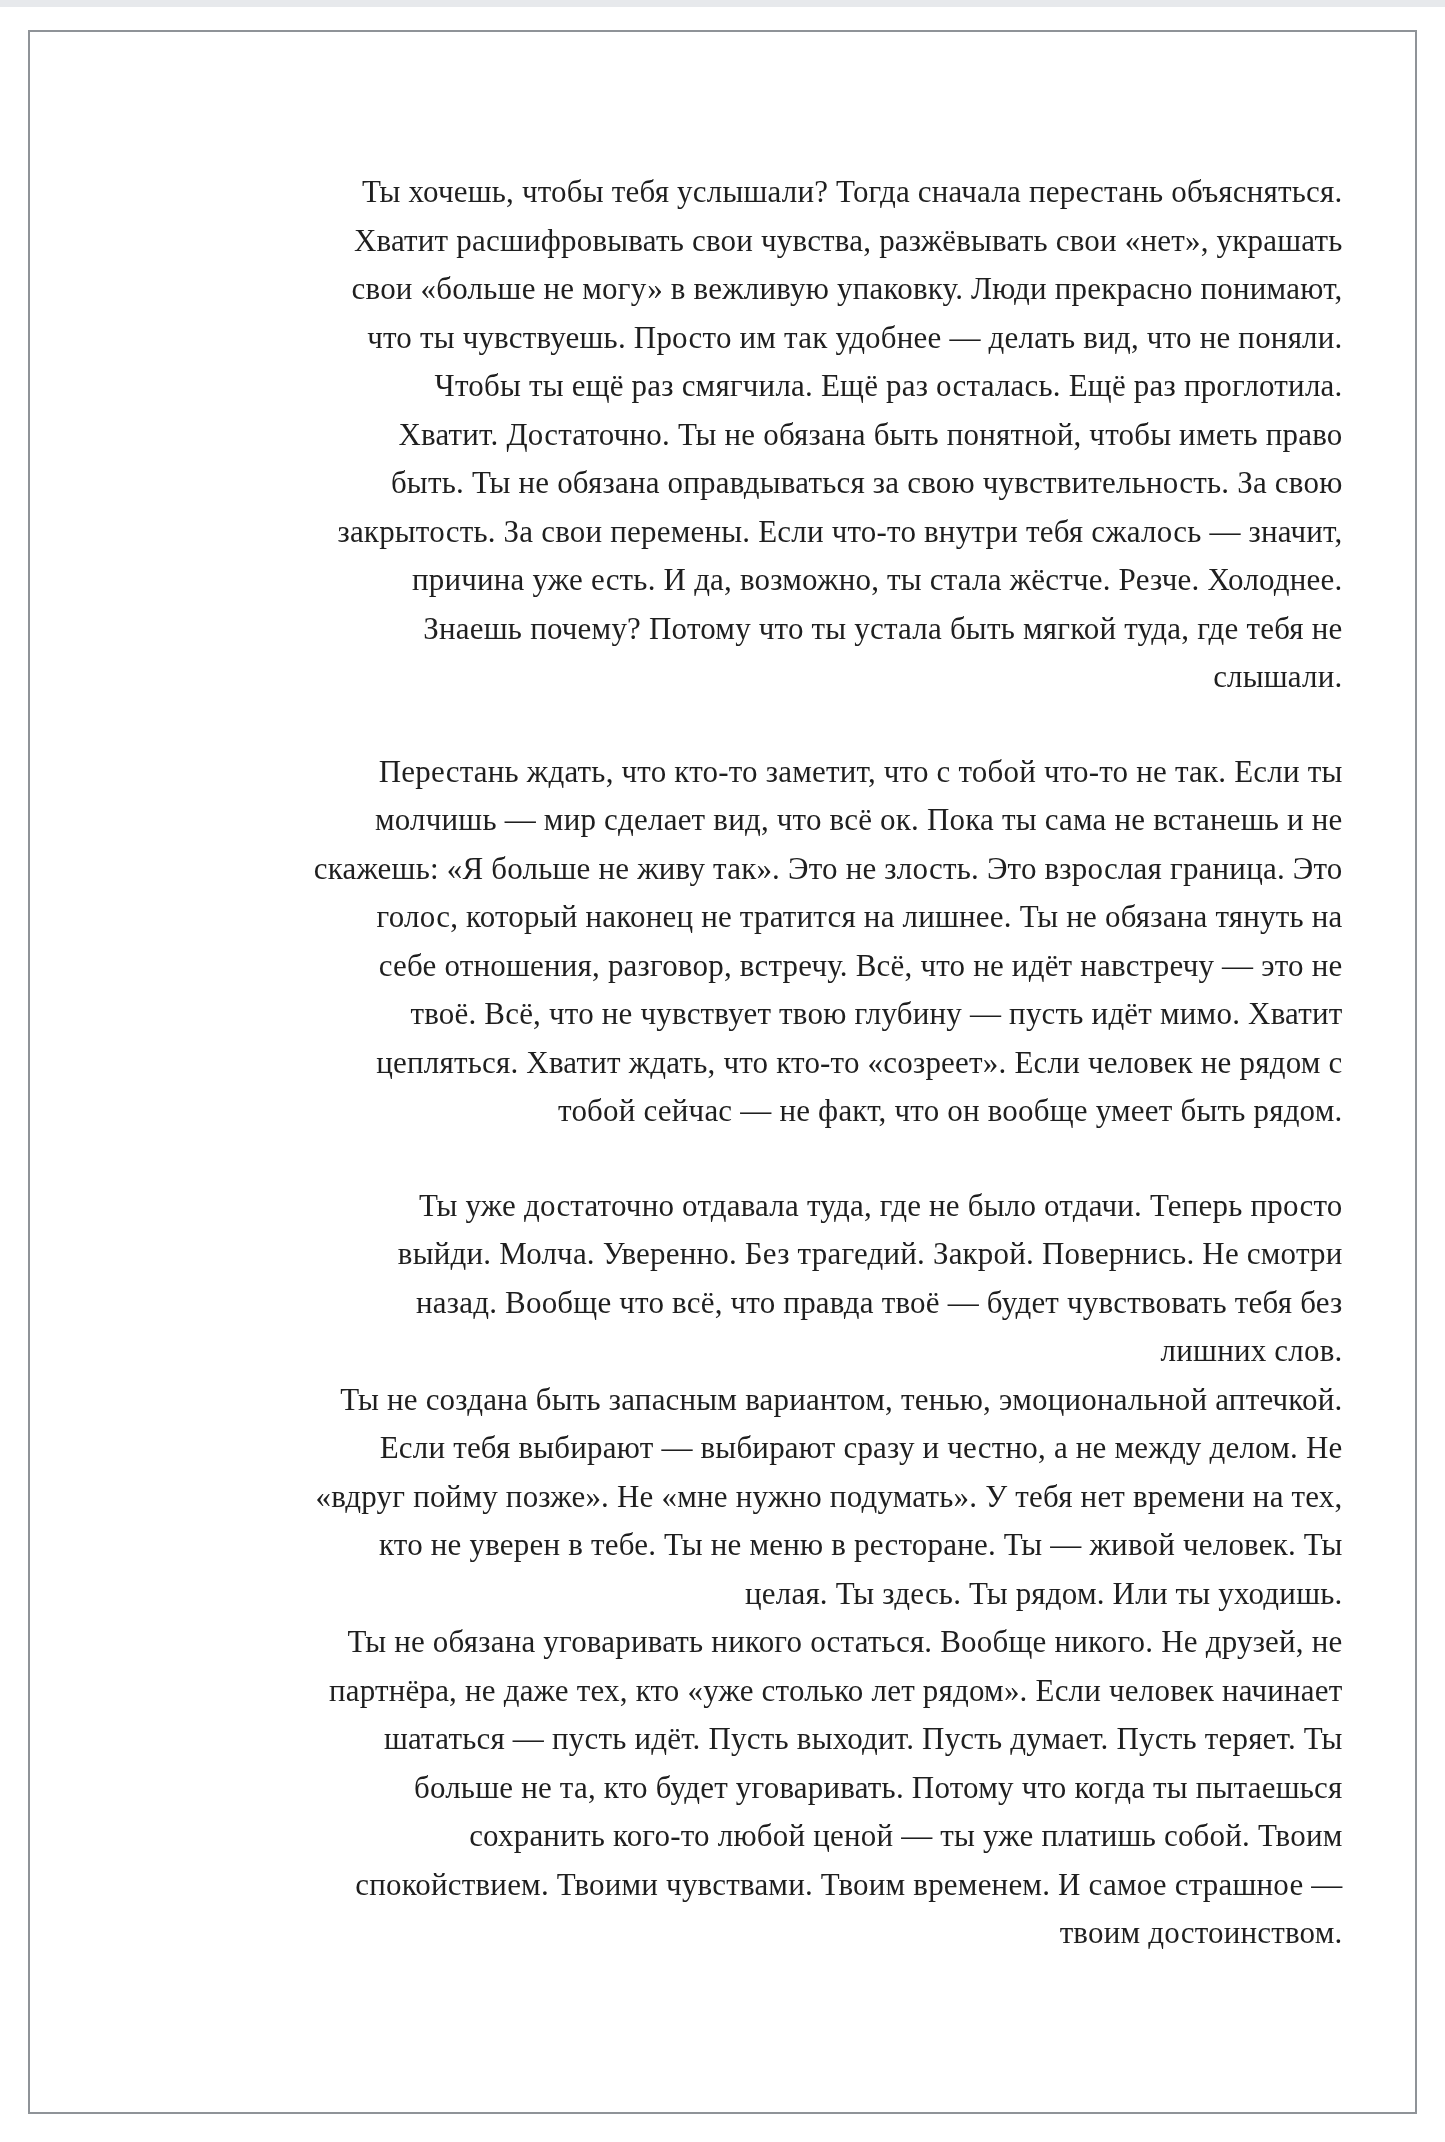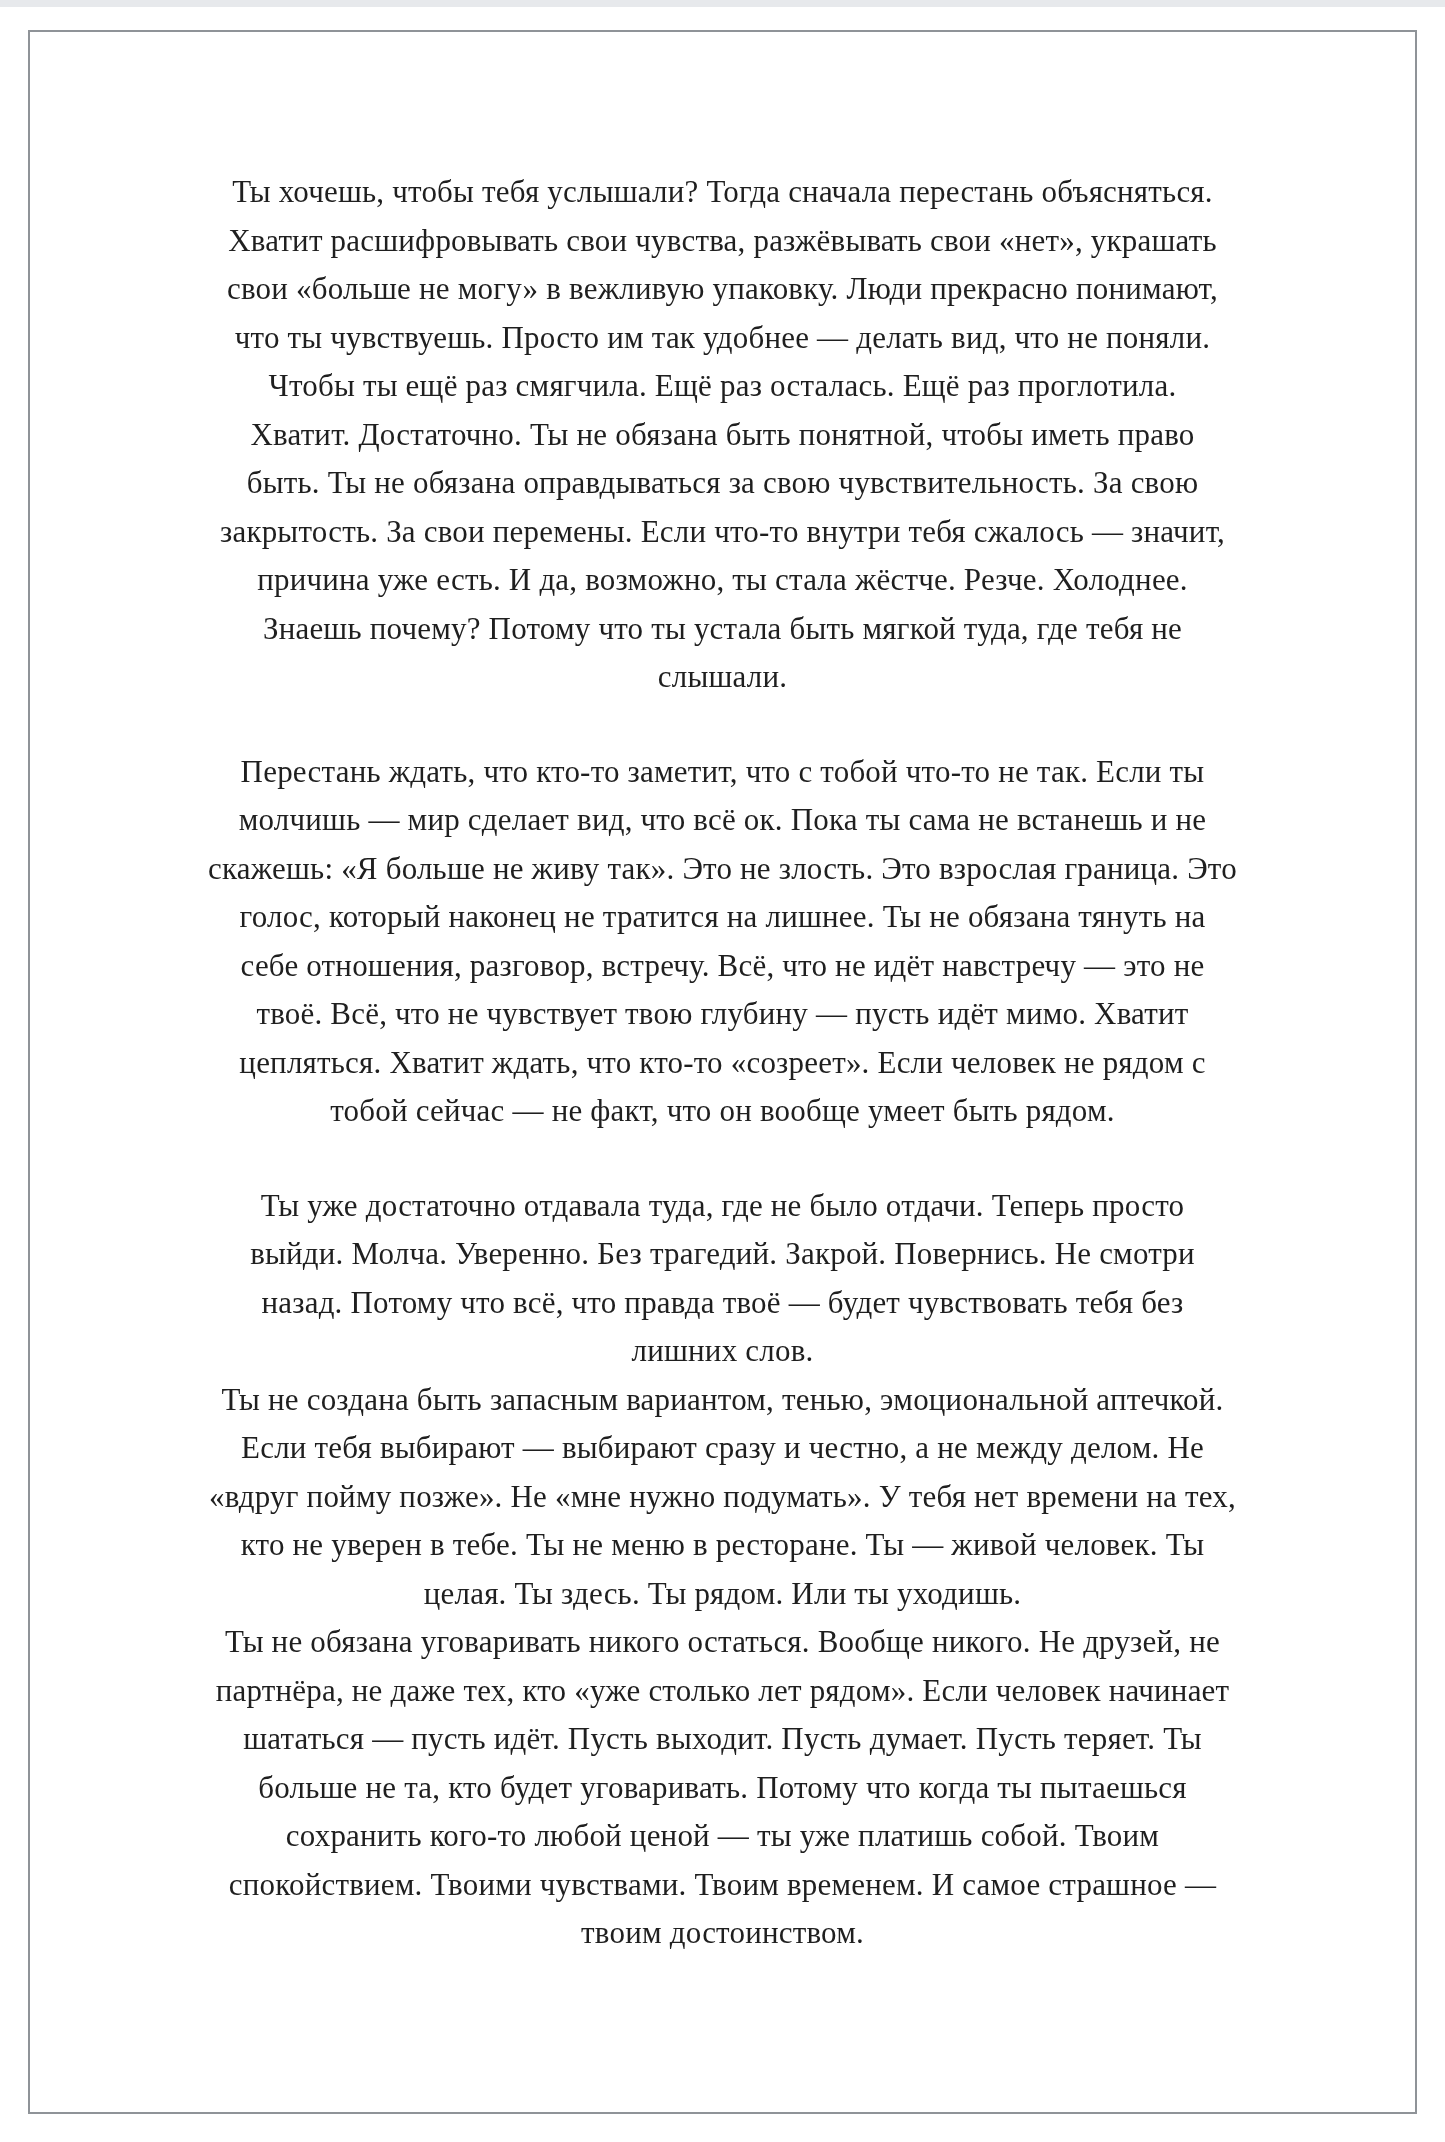--- a/index.html
+++ b/index.html
@@ -1,15 +1,15 @@
 <!DOCTYPE html>
 <html><head>
 <meta charset="utf-8">
 <style>
-  * { box-sizing: border-box; }
+  * { box-sizing: border-box; text-align: right; }
   html, body {
     margin: 0;
     padding: 0;
   }
   body {
     width: 1445px;
     height: 2142px;
     position: relative;
     background: #ffffff;
     font-family: "Liberation Serif", serif;
@@ -69,21 +69,21 @@
     <p class="para gap-after">Перестань ждать, что кто-то заметит, что с тобой что-то не так. Если ты
 молчишь — мир сделает вид, что всё ок. Пока ты сама не встанешь и не
 скажешь: «Я больше не живу так». Это не злость. Это взрослая граница. Это
 голос, который наконец не тратится на лишнее. Ты не обязана тянуть на
 себе отношения, разговор, встречу. Всё, что не идёт навстречу — это не
 твоё. Всё, что не чувствует твою глубину — пусть идёт мимо. Хватит
 цепляться. Хватит ждать, что кто-то «созреет». Если человек не рядом с
 тобой сейчас — не факт, что он вообще умеет быть рядом.</p>
     <p class="para">Ты уже достаточно отдавала туда, где не было отдачи. Теперь просто
 выйди. Молча. Уверенно. Без трагедий. Закрой. Повернись. Не смотри
-назад. Потому что всё, что правда твоё — будет чувствовать тебя без
+назад. Вообще что всё, что правда твоё — будет чувствовать тебя без
 лишних слов.</p>
     <p class="para">Ты не создана быть запасным вариантом, тенью, эмоциональной аптечкой.
 Если тебя выбирают — выбирают сразу и честно, а не между делом. Не
 «вдруг пойму позже». Не «мне нужно подумать». У тебя нет времени на тех,
 кто не уверен в тебе. Ты не меню в ресторане. Ты — живой человек. Ты
 целая. Ты здесь. Ты рядом. Или ты уходишь.</p>
     <p class="para gap-after">Ты не обязана уговаривать никого остаться. Вообще никого. Не друзей, не
 партнёра, не даже тех, кто «уже столько лет рядом». Если человек начинает
 шататься — пусть идёт. Пусть выходит. Пусть думает. Пусть теряет. Ты
 больше не та, кто будет уговаривать. Потому что когда ты пытаешься

